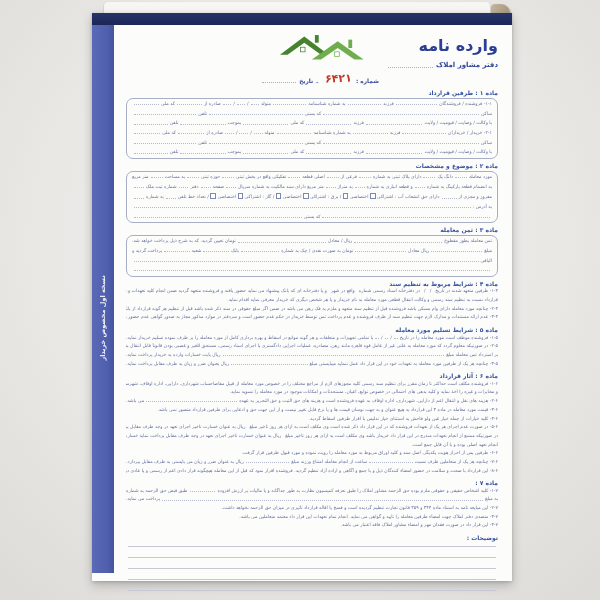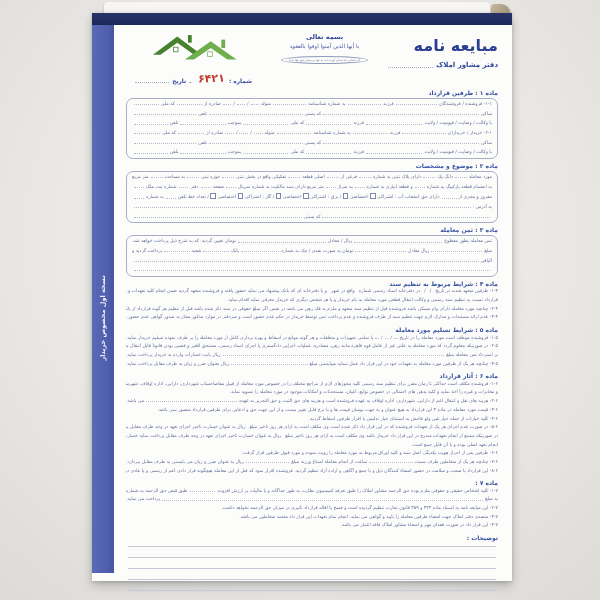--- a/index.html
+++ b/index.html
@@ -64,30 +64,25 @@
 <div class="page">
   <div class="band"></div>
   <div class="spine"></div>
   <div class="spine-label">
     <span>نسخه اول مخصوص خریدار</span>
   </div>
 
   <div class="content">
     <div class="hdr">
       <div class="hdr-right">
-        <div class="ttl">مبایعه نامه</div>
+        <div class="ttl">وارده نامه</div>
         <div class="office">
           <span>دفتر مشاور املاک</span>
           <span class="dots"></span>
         </div>
-      </div>
-      <div class="hdr-mid">
-        <div class="bism">بسمه تعالی</div>
-        <div class="verse">یا أیها الذین آمنوا اوفوا بالعقود</div>
-        <div class="stamp">ای کسانی که ایمان آورده اید به عهد و پیمان خود وفا کنید</div>
       </div>
       <div class="hdr-left">
         <span class="logo">
           <svg width="92" height="38" viewBox="0 0 120 50">
             <polygon points="6,34 38,10 70,34 60,34 38,18 16,34" fill="#47822f"></polygon>
             <rect x="52" y="8" width="5" height="10" fill="#47822f"></rect>
             <polygon points="48,40 82,16 116,40 104,40 82,25 60,40" fill="#6fae4e"></polygon>
             <rect x="96" y="14" width="5" height="11" fill="#6fae4e"></rect>
             <rect x="33" y="24" width="6" height="6" fill="#fff" stroke="#47822f" stroke-width="1"></rect>
             <rect x="78" y="30" width="6" height="6" fill="#fff" stroke="#6fae4e" stroke-width="1"></rect>

